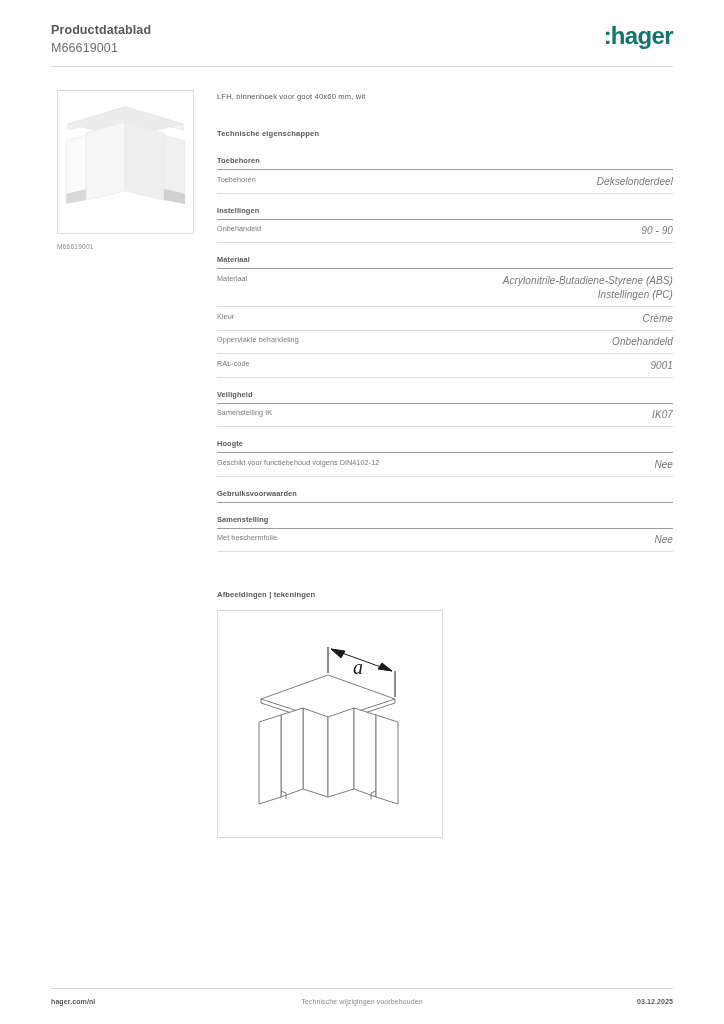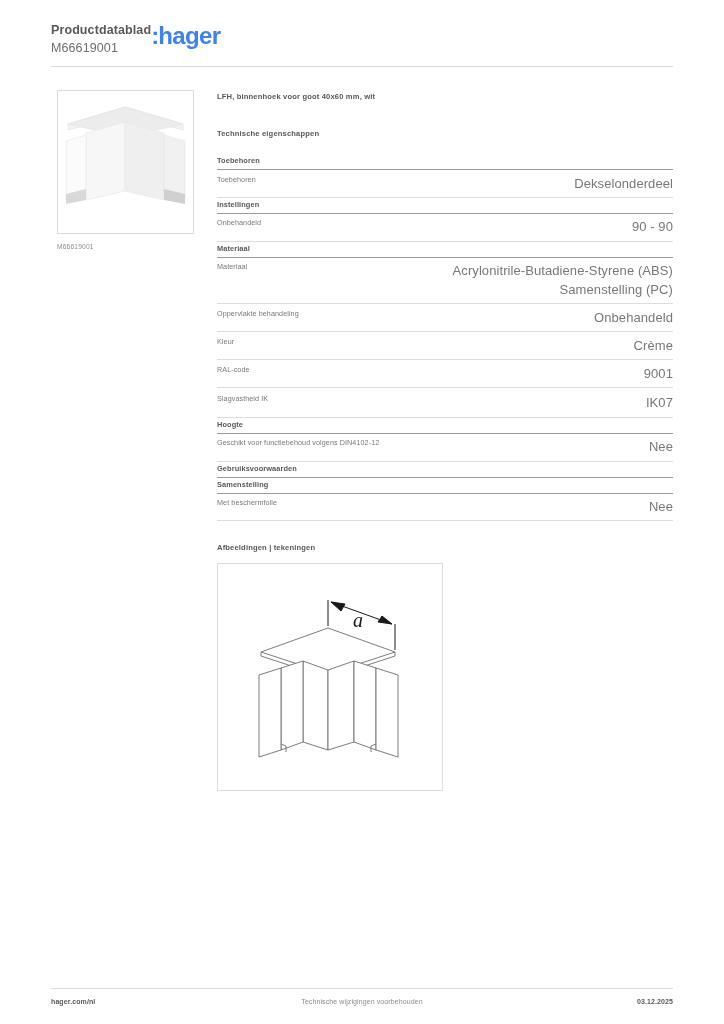--- a/index.html
+++ b/index.html
@@ -23,40 +23,40 @@
 
   
   .header {
     position: absolute;
     left: 51px;
     top: 22px;
     width: 622px;
     height: 46px;
     display: flex;
     align-items: flex-start;
-    justify-content: flex-start;
+    justify-content: space-between;
   }
   .header-titles { line-height: 1.32; }
   .doc-title {
     font-size: 12.5px;
     font-weight: bold;
     color: #58595b;
     letter-spacing: 0.1px;
   }
   .doc-subtitle {
     font-size: 12.5px;
     font-weight: normal;
     color: #6d6e71;
     letter-spacing: 0.1px;
     margin-top: 1px;
   }
   .logo {
     font-size: 24px;
     font-weight: bold;
-    color: #3b82f6;
+    color: #0f766e;
     letter-spacing: -0.6px;
     line-height: 1;
     margin-top: 2px;
   }
   .logo .colon { letter-spacing: -1px; }
 
   .header-rule {
     position: absolute;
     left: 51px;
     top: 66px;
@@ -91,21 +91,21 @@
   
   .main {
     position: absolute;
     left: 217px;
     top: 92px;
     width: 456px;
   }
 
   .product-name {
     font-size: 7.6px;
-    font-weight: bold;
+    font-weight: normal;
     color: #58595b;
     letter-spacing: 0.15px;
     margin-bottom: 28px;
   }
 
   .section-title {
     font-size: 7.6px;
     font-weight: bold;
     color: #58595b;
     letter-spacing: 0.15px;
@@ -116,49 +116,50 @@
   
   .group { margin-bottom: 0; }
   .group-head {
     font-size: 7.4px;
     font-weight: bold;
     color: #58595b;
     letter-spacing: 0.1px;
     padding-bottom: 4px;
     border-bottom: 1px solid #9a9b9d;
   }
-  .group + .group { margin-top: 2px; }
+  .group + .group { margin-top: 12px; }
 
   .row {
     display: flex;
     justify-content: space-between;
     align-items: flex-start;
     gap: 12px;
     padding-top: 4.5px;
     padding-bottom: 3.5px;
     border-bottom: 1px solid #dcdddf;
   }
   .row-label {
     font-size: 7.2px;
     color: #77787b;
     letter-spacing: 0.08px;
     line-height: 1.45;
     white-space: nowrap;
   }
   .row-value {
-    font-size: 13px;
+    font-size: 10px;
     color: #77787b;
     letter-spacing: 0.08px;
     line-height: 1.45;
     text-align: right;
     white-space: pre-line;
-  }
-
-  
-  .drawing-block { margin-top: 22px; }
+    font-style: italic;
+  }
+
+  
+  .drawing-block { margin-top: 38px; }
   .drawing-title {
     font-size: 7.6px;
     font-weight: bold;
     color: #58595b;
     letter-spacing: 0.15px;
     margin-bottom: 11px;
   }
   .drawing-frame {
     width: 226px;
     height: 228px;
@@ -262,38 +263,39 @@
           <div class="row">
             <div class="row-label">Onbehandeld</div>
             <div class="row-value">90 - 90</div>
           </div>
         </div>
         <div class="group">
           <div class="group-head">Materiaal</div>
           <div class="row">
             <div class="row-label">Materiaal</div>
             <div class="row-value">Acrylonitrile-Butadiene-Styrene (ABS)
-Samenstelling (PC)</div>
+Instellingen (PC)</div>
+          </div>
+          <div class="row">
+            <div class="row-label">Kleur</div>
+            <div class="row-value">Crème</div>
           </div>
           <div class="row">
             <div class="row-label">Oppervlakte behandeling</div>
             <div class="row-value">Onbehandeld</div>
           </div>
           <div class="row">
-            <div class="row-label">Kleur</div>
-            <div class="row-value">Crème</div>
-          </div>
-          <div class="row">
             <div class="row-label">RAL-code</div>
             <div class="row-value">9001</div>
           </div>
         </div>
         <div class="group">
-          <div class="row">
-            <div class="row-label">Slagvastheid IK</div>
+          <div class="group-head">Veiligheid</div>
+          <div class="row">
+            <div class="row-label">Samenstelling IK</div>
             <div class="row-value">IK07</div>
           </div>
         </div>
         <div class="group">
           <div class="group-head">Hoogte</div>
           <div class="row">
             <div class="row-label">Geschikt voor functiebehoud volgens DIN4102-12</div>
             <div class="row-value">Nee</div>
           </div>
         </div>

